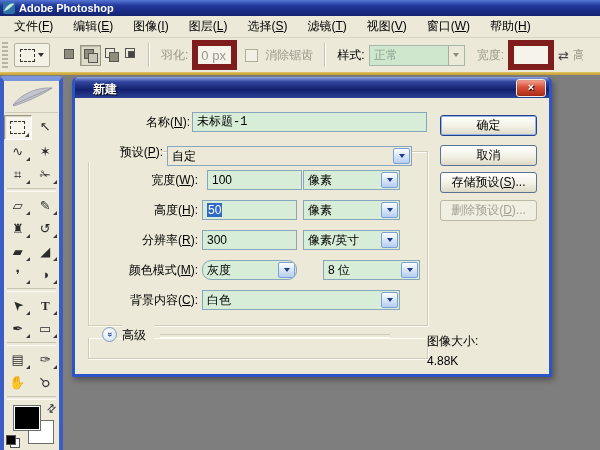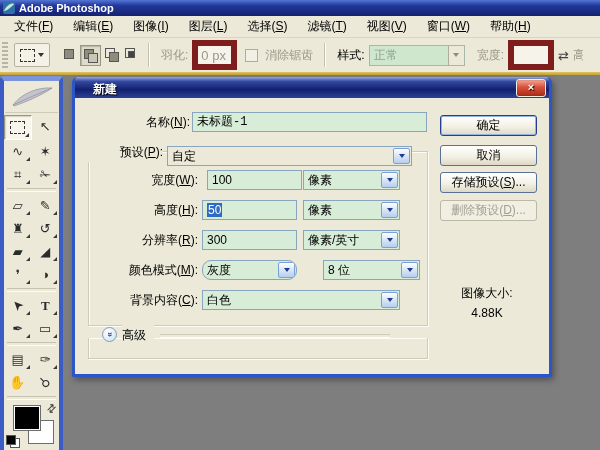--- a/index.html
+++ b/index.html
@@ -155,21 +155,21 @@
   .fieldset{position:absolute;box-sizing:border-box;border:1px solid #cfcbb8;
     box-shadow:1px 1px 0 #fdfcf5, inset 1px 1px 0 #fdfcf5;}
   .legend-bg{background:#ece9d8;z-index:2;}
   .adv-circle{
     position:absolute;width:15px;height:15px;border-radius:50%;box-sizing:border-box;
     border:1px solid #7f9db9;background:radial-gradient(circle at 35% 30%,#ffffff 0%,#dce8f5 70%,#bcd0e8 100%);
     color:#1e3c8c;font-size:9px;font-weight:bold;display:flex;align-items:center;justify-content:center;z-index:2;
   }
   .adv-circle span{display:inline-block;transform:rotate(90deg);line-height:1;}
   .adv-line{position:absolute;height:2px;border-top:1px solid #cfcbb8;border-bottom:1px solid #fdfcf5;}
-  .info-text{position:absolute;width:120px;text-align:center;height:14px;line-height:14px;}
+  .info-text{position:absolute;width:120px;height:14px;line-height:14px;margin-top:48px;}
 </style>
 </head>
 <body>
 
 <div class="titlebar">
   <svg class="app-icon" viewBox="0 0 12 12">
     <rect x="0" y="0" width="12" height="12" rx="2" fill="#2e6fa8"></rect>
     <path d="M1 9 C4 3, 8 1, 11 2 C8 5, 5 8, 1 9 Z" fill="#cfe8e0" stroke="#9fd8c8" stroke-width="0.5"></path>
   </svg>
   <span>Adobe Photoshop</span>

